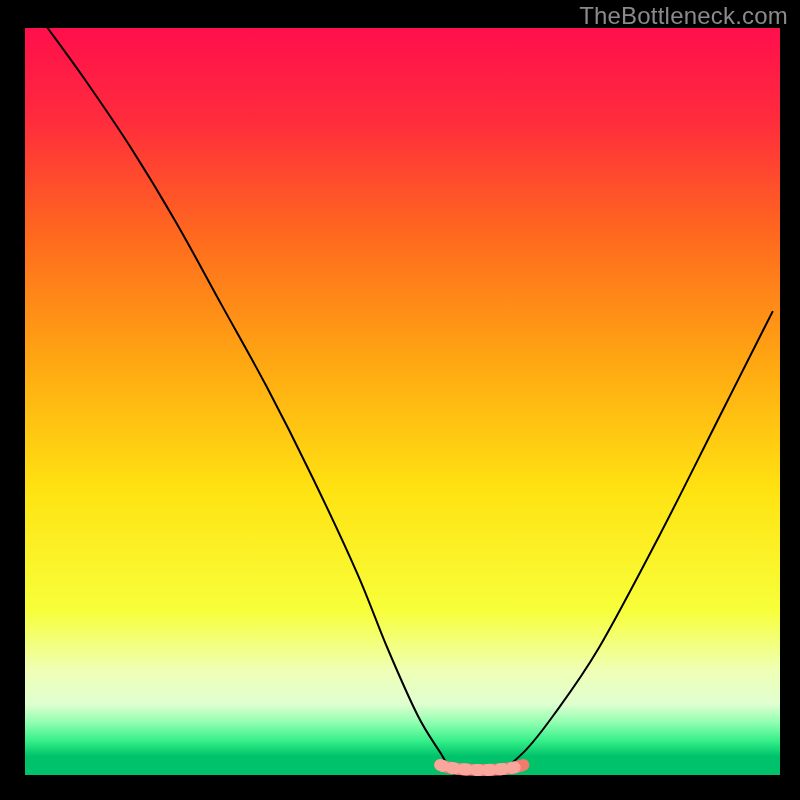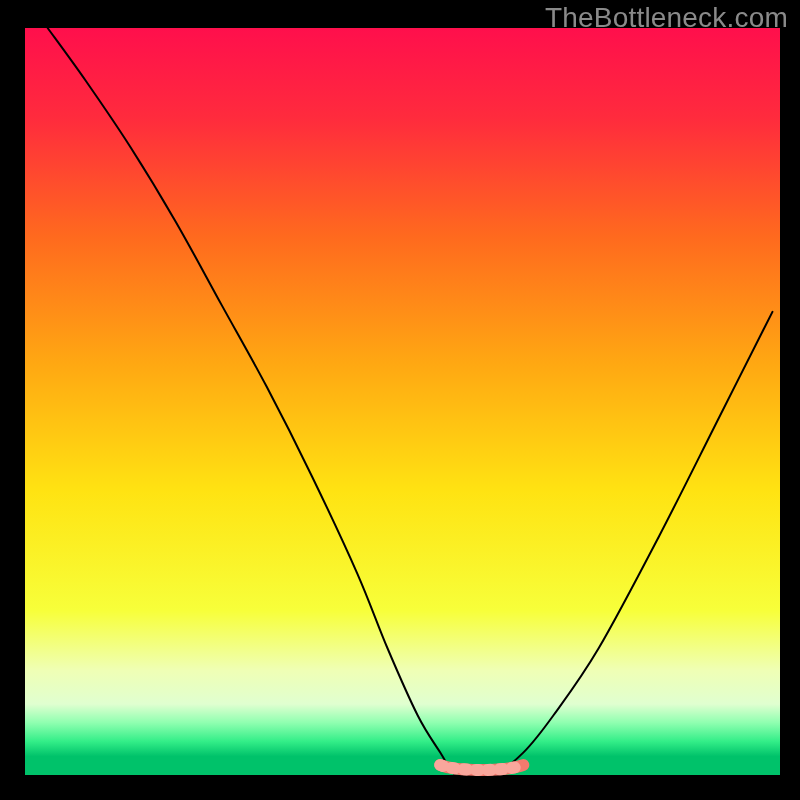--- a/index.html
+++ b/index.html
@@ -13,21 +13,21 @@
   .canvas {
     position: relative;
     width: 800px;
     height: 800px;
   }
   .watermark {
     position: absolute;
     top: 2px;
     right: 12px;
     font-family: Arial, Helvetica, sans-serif;
-    font-size: 28px;
+    font-size: 24px;
     font-weight: 400;
     color: #8a8a8a;
     letter-spacing: 0.2px;
     z-index: 5;
     pointer-events: none;
     text-align: center;
   }
   svg.plot {
     position: absolute;
     top: 0;

